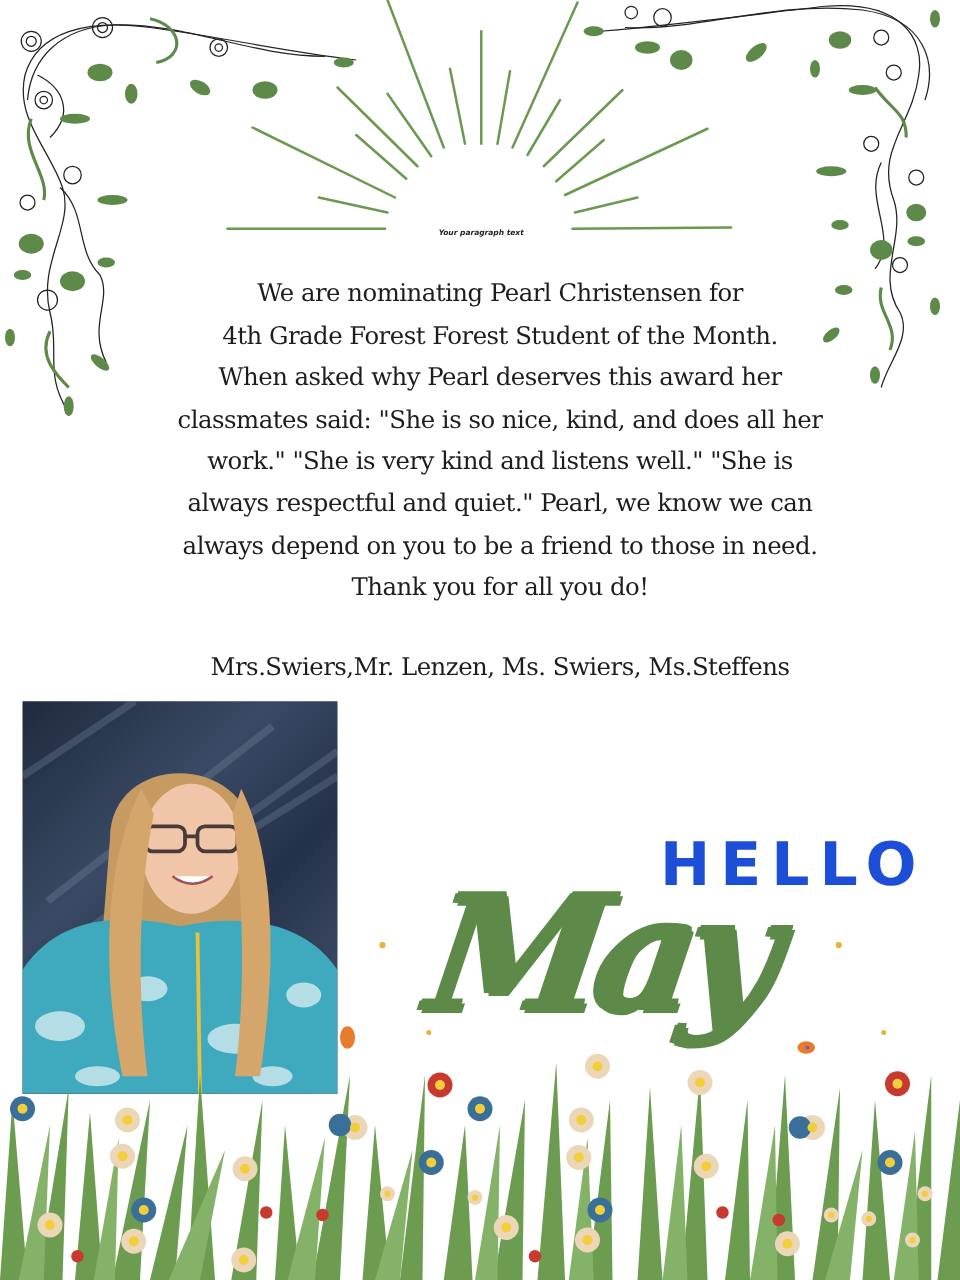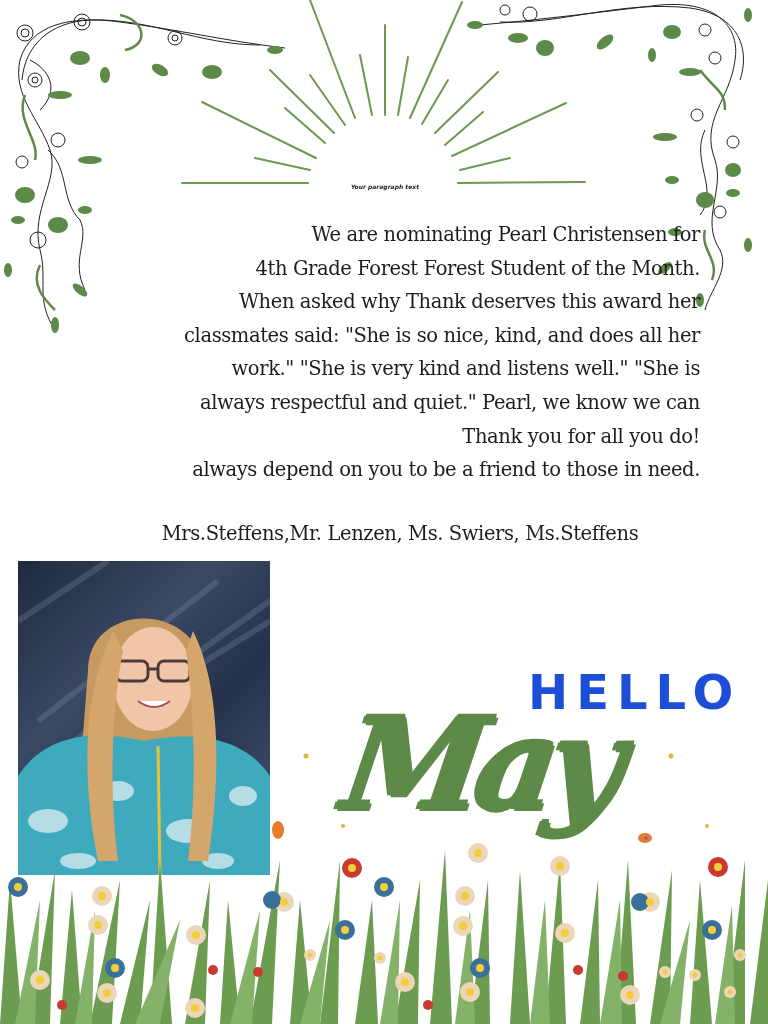--- a/index.html
+++ b/index.html
@@ -10,21 +10,21 @@
   }
   .abs { position: absolute; }
   .sunburst { left: 170px; top: 0; width: 430px; height: 200px; }
   .tiny-text {
     left: 300px; top: 183px; width: 170px; text-align: center;
     font-family: "DejaVu Sans", sans-serif; font-size: 6px; font-style: italic; font-weight: bold; color: #222;
   }
   .corner-left { left: 0; top: 0; width: 300px; height: 340px; }
   .corner-right { left: 460px; top: 0; width: 308px; height: 320px; }
   .body-text {
-    left: 100px; top: 218px; width: 600px; text-align: right;
+    left: 100px; top: 218px; width: 600px; text-align: center;
     font-size: 19.5px; line-height: 33.6px; color: #1d1d1d;
     font-family: "DejaVu Serif", serif; letter-spacing: -0.4px;
   }
   .body-text div { white-space: nowrap; }
   .signature {
     left: 100px; top: 522px; width: 600px; text-align: center;
     font-size: 19.5px; color: #1d1d1d; letter-spacing: -0.4px; white-space: nowrap;
   }
   .photo {
     left: 18px; top: 561px; width: 252px; height: 314px; overflow: hidden;
@@ -145,29 +145,29 @@
     <ellipse cx="665" cy="268" rx="8" ry="4" transform="rotate(-40 665 268)"></ellipse>
     <ellipse cx="700" cy="300" rx="4" ry="7"></ellipse>
     <ellipse cx="748" cy="245" rx="4" ry="7"></ellipse>
     <ellipse cx="748" cy="15" rx="4" ry="7"></ellipse>
   </g>
 </svg>
 
 <div class="abs body-text">
   <div>We are nominating Pearl Christensen for</div>
   <div>4th Grade Forest Forest Student of the Month.</div>
-  <div>When asked why Thank deserves this award her</div>
+  <div>When asked why Pearl deserves this award her</div>
   <div>classmates said: "She is so nice, kind, and does all her</div>
   <div>work." "She is very kind and listens well." "She is</div>
   <div>always respectful and quiet." Pearl, we know we can</div>
+  <div>always depend on you to be a friend to those in need.</div>
   <div>Thank you for all you do!</div>
-  <div>always depend on you to be a friend to those in need.</div>
 </div>
 
-<div class="abs signature">Mrs.Steffens,Mr. Lenzen, Ms. Swiers, Ms.Steffens</div>
+<div class="abs signature">Mrs.Swiers,Mr. Lenzen, Ms. Swiers, Ms.Steffens</div>
 
 <div class="abs photo">
   <svg width="252" height="314" viewBox="0 0 252 314">
     <g stroke="#8d9bb3" stroke-opacity="0.25" stroke-width="6">
       <line x1="0" y1="60" x2="90" y2="0"></line>
         <line x1="20" y1="160" x2="200" y2="20"></line>
       <line x1="0" y1="220" x2="252" y2="40"></line>
         <line x1="140" y1="130" x2="252" y2="60"></line>
     </g>
 

